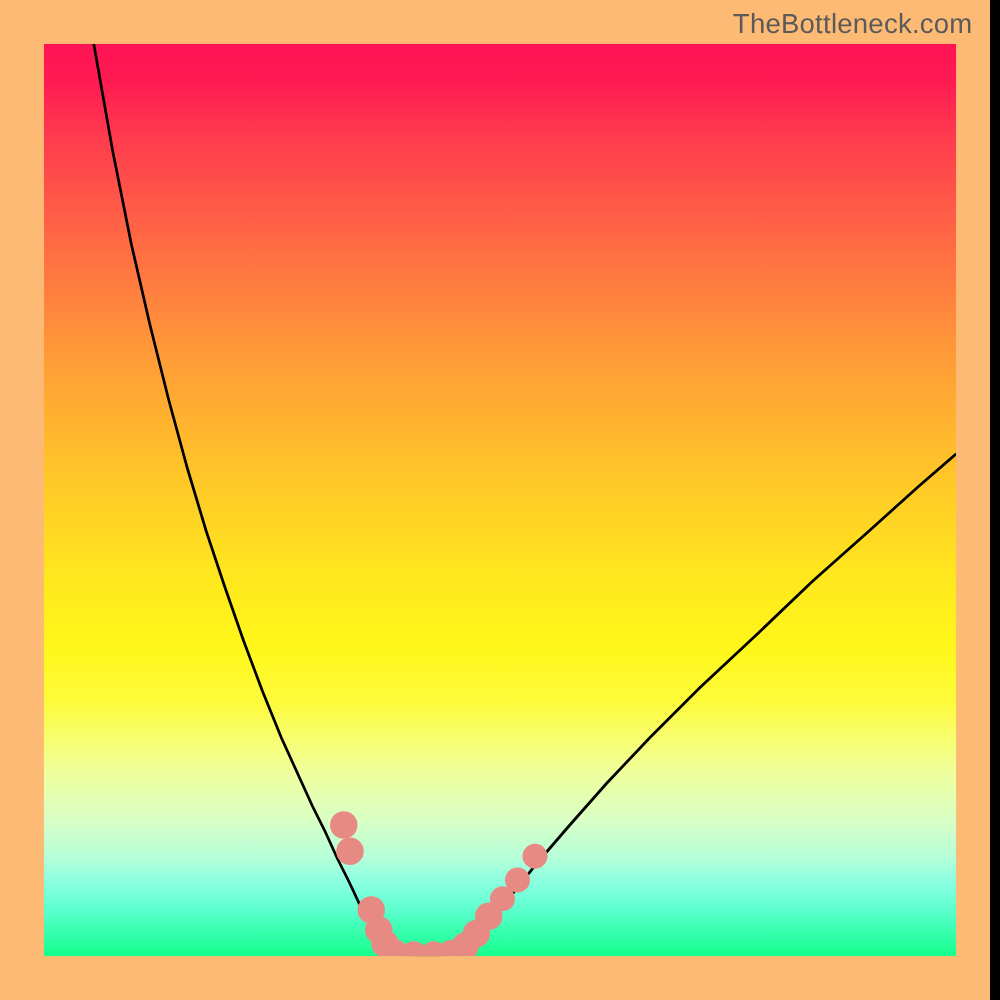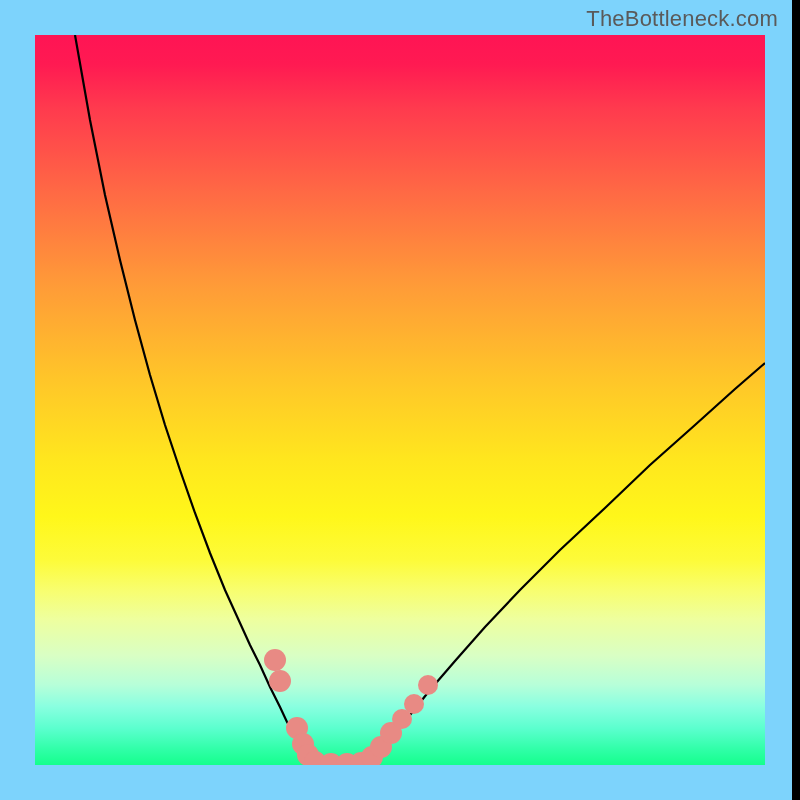--- a/index.html
+++ b/index.html
@@ -10,21 +10,21 @@
     background: #000;
     overflow: hidden;
     font-family: Arial, Helvetica, sans-serif;
   }
   .frame {
     position: absolute;
     left: 0;
     top: 0;
     width: 792px;
     height: 800px;
-    background: #7dd3fc;
+    background: #fdba74;
   }
   .plot-area {
     position: absolute;
     left: 35px;
     top: 35px;
     width: 730px;
     height: 730px;
     overflow: hidden;
   }
   .gradient-bg {

